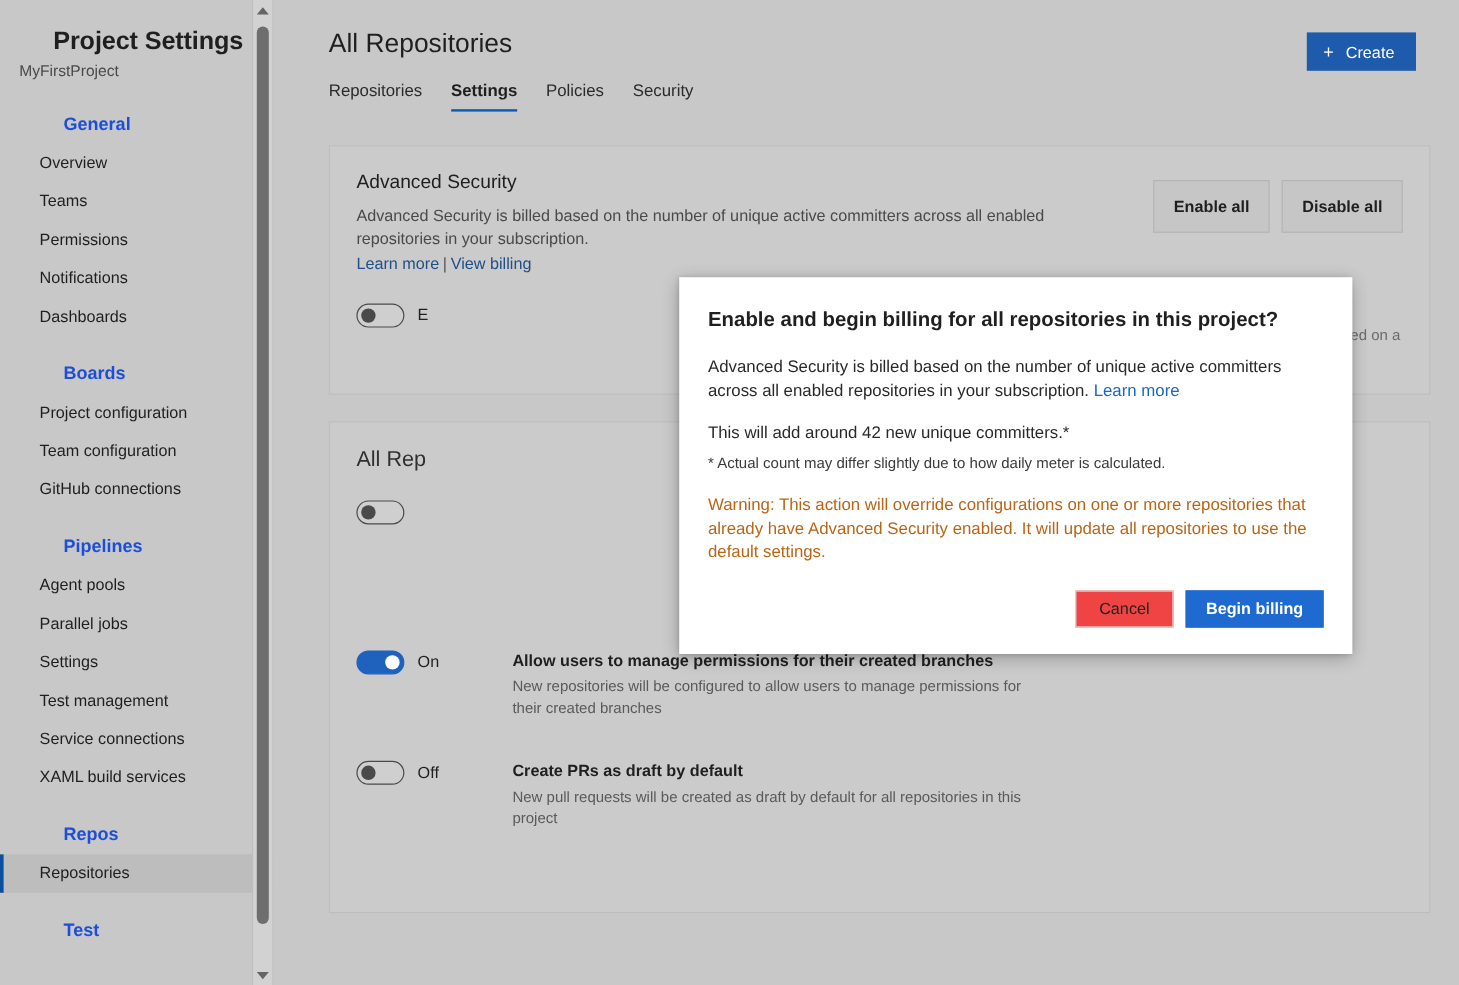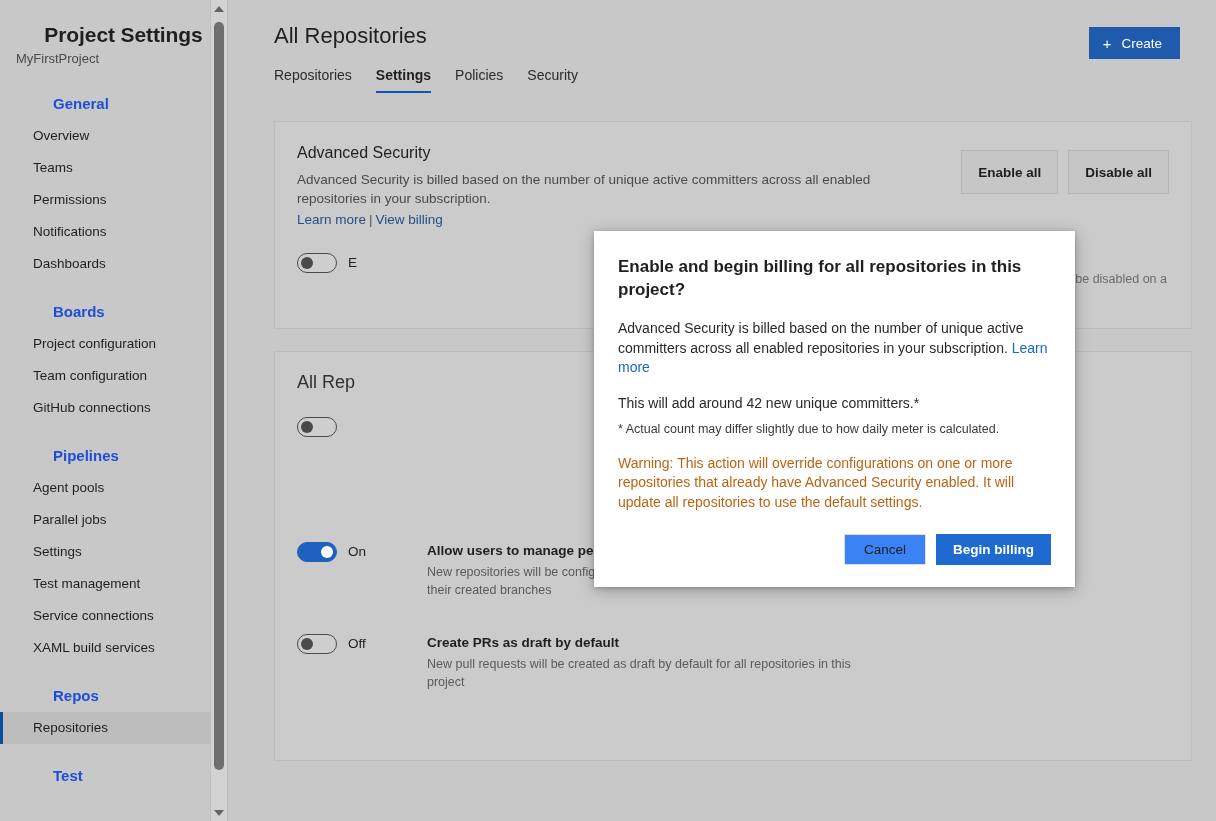--- a/index.html
+++ b/index.html
@@ -326,23 +326,23 @@
   .section-title {
     font-size: 18px;
     color: #303030;
     line-height: 24px;
     padding: 18px 22px 0 22px;
   }
 
   
   .dialog {
     position: absolute;
-    left: 366px;
+    left: 338px;
     top: 231px;
-    width: 481px;
+    width: 561px;
     background: #ffffff;
     box-shadow: 0 3px 14px rgba(0,0,0,0.28), 0 1px 4px rgba(0,0,0,0.18);
     padding: 24px 24px 22px 24px;
     box-sizing: border-box;
     z-index: 50;
   }
   .dlg-title {
     font-size: 17px;
     font-weight: bold;
     color: #1f1f1f;
@@ -378,21 +378,21 @@
     color: #bb6414;
     line-height: 19.5px;
     margin: 0 0 22px 0;
   }
   .dlg-actions {
     display: flex;
     justify-content: flex-end;
     gap: 10px;
   }
   .btn-cancel {
-    background: #3b82f6;
+    background: #ef4444;
     border: 1px solid #e3e1df;
     color: #1f1f1f;
     font-size: 13.5px;
     height: 31px;
     padding: 0 19px;
     font-family: "Liberation Sans", sans-serif;
     cursor: pointer;
   }
   .btn-primary {
     background: #1f6ad1;

